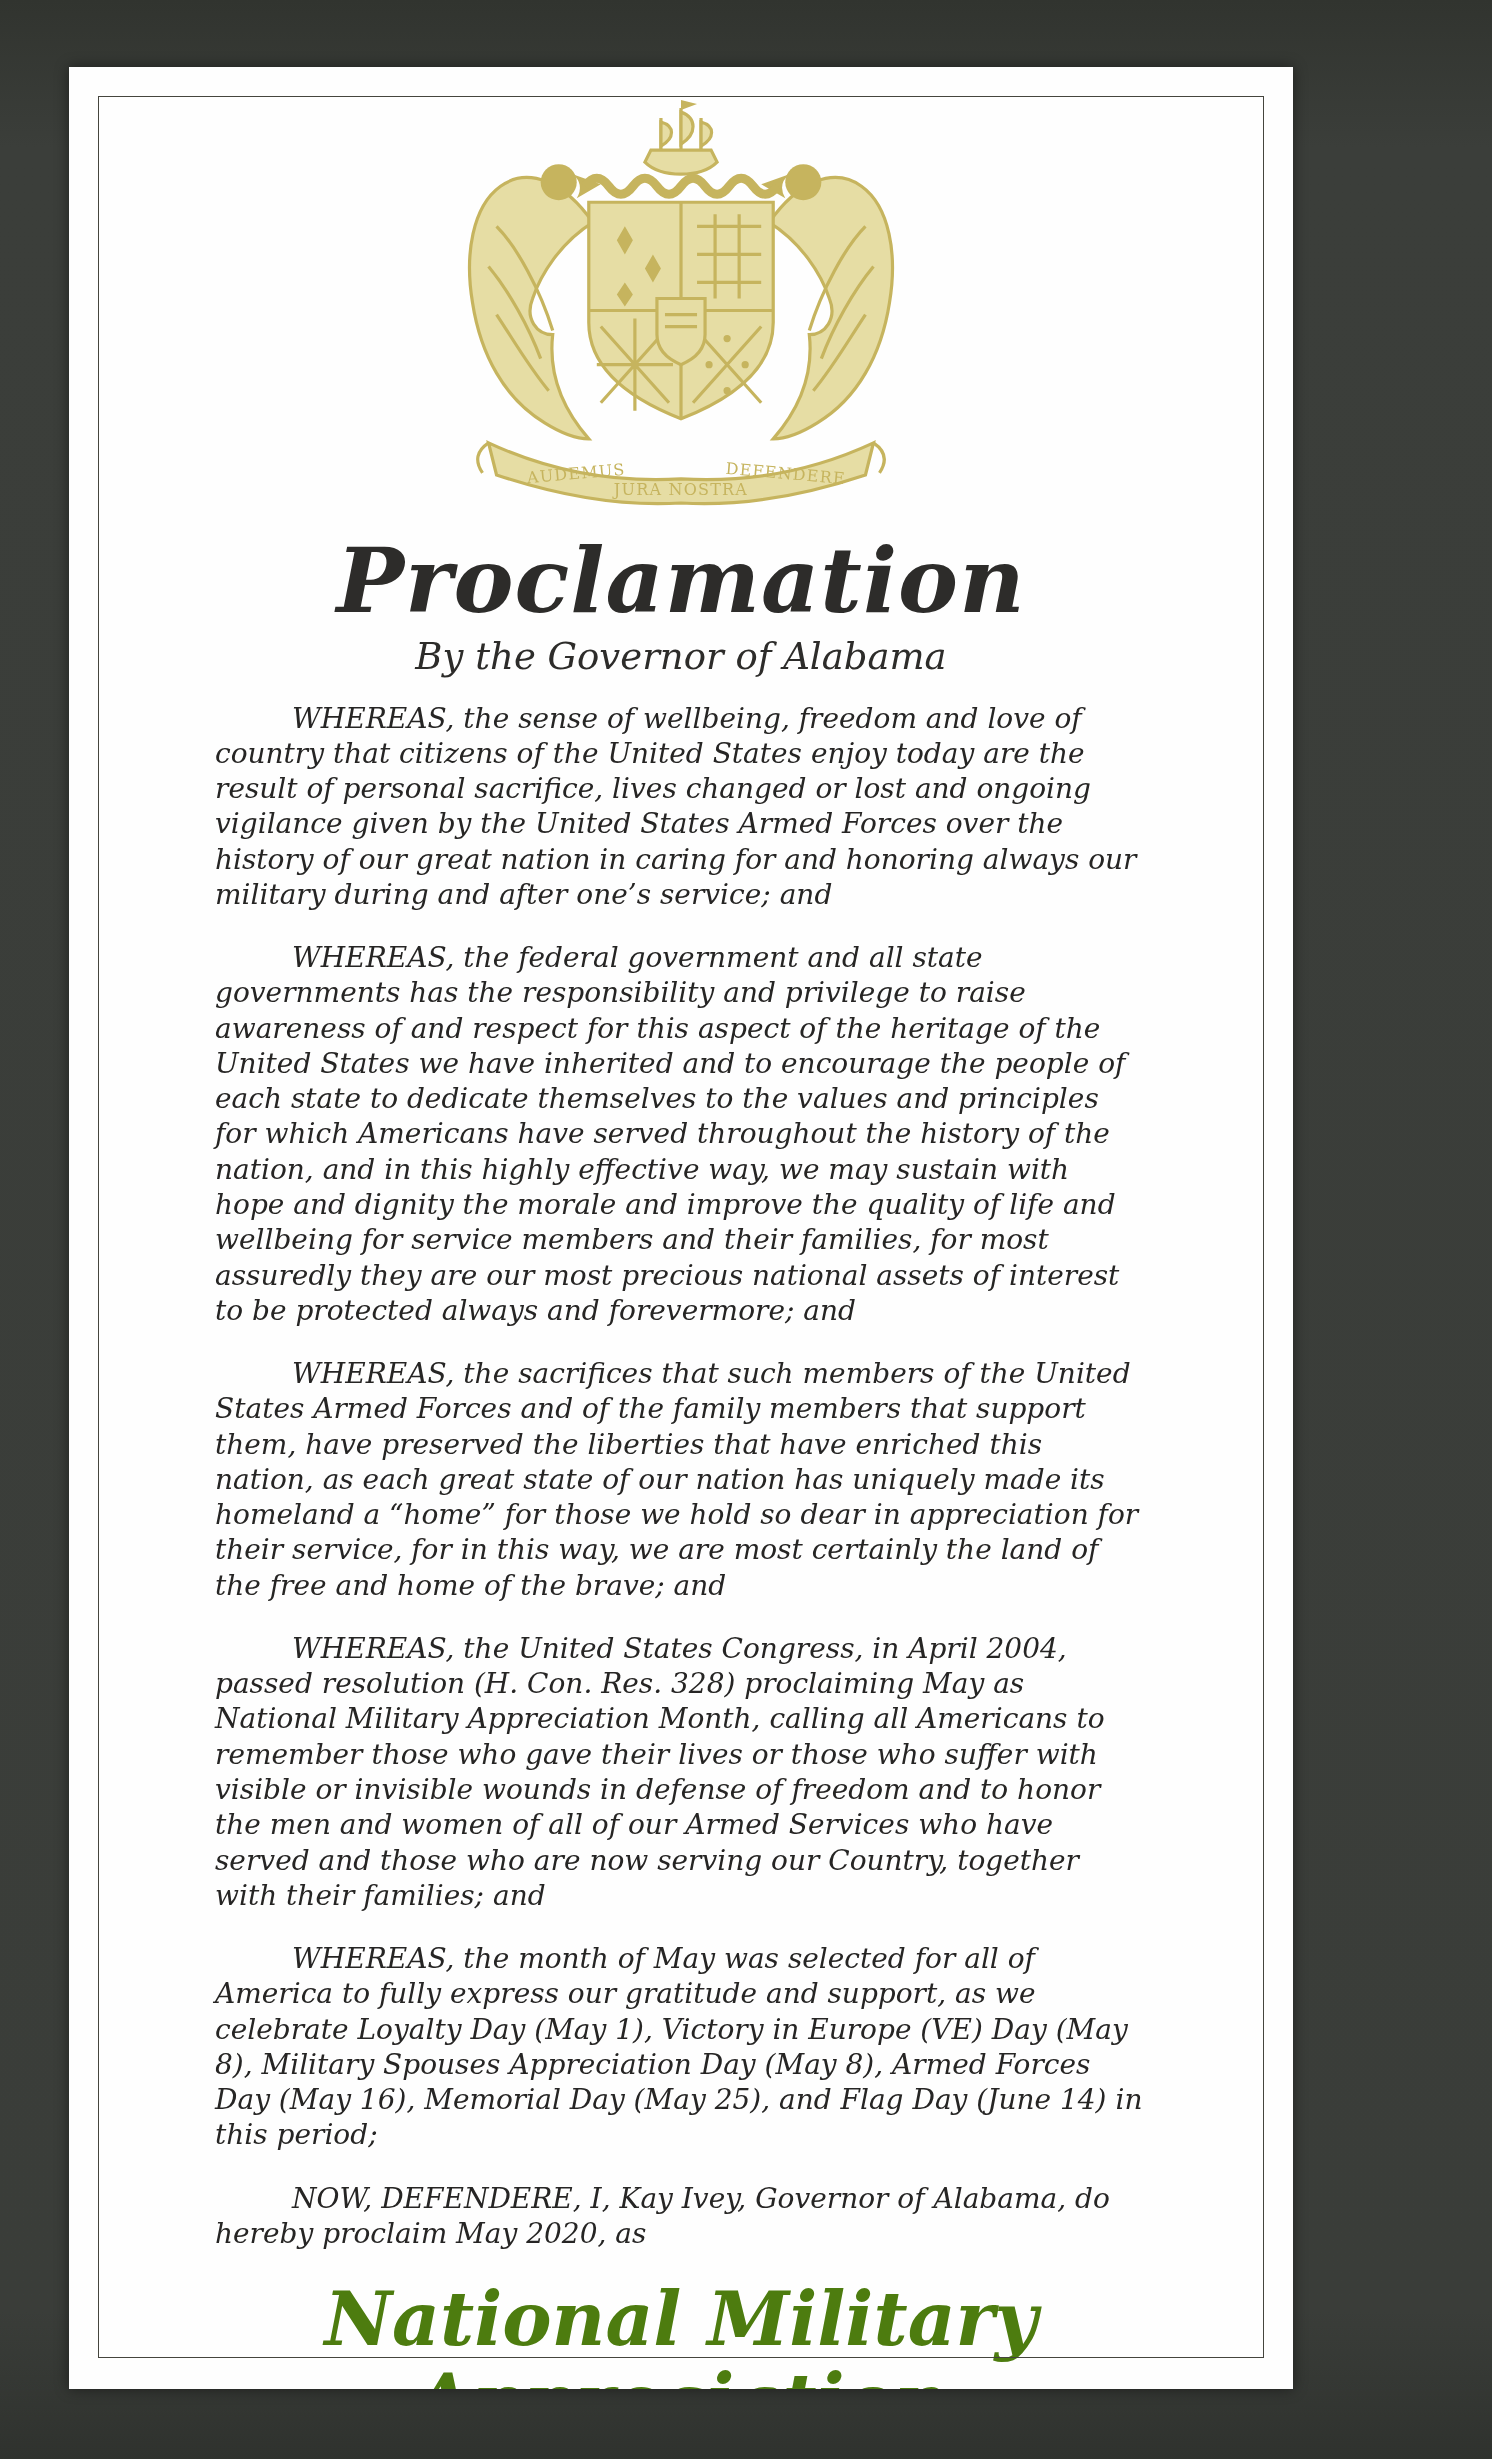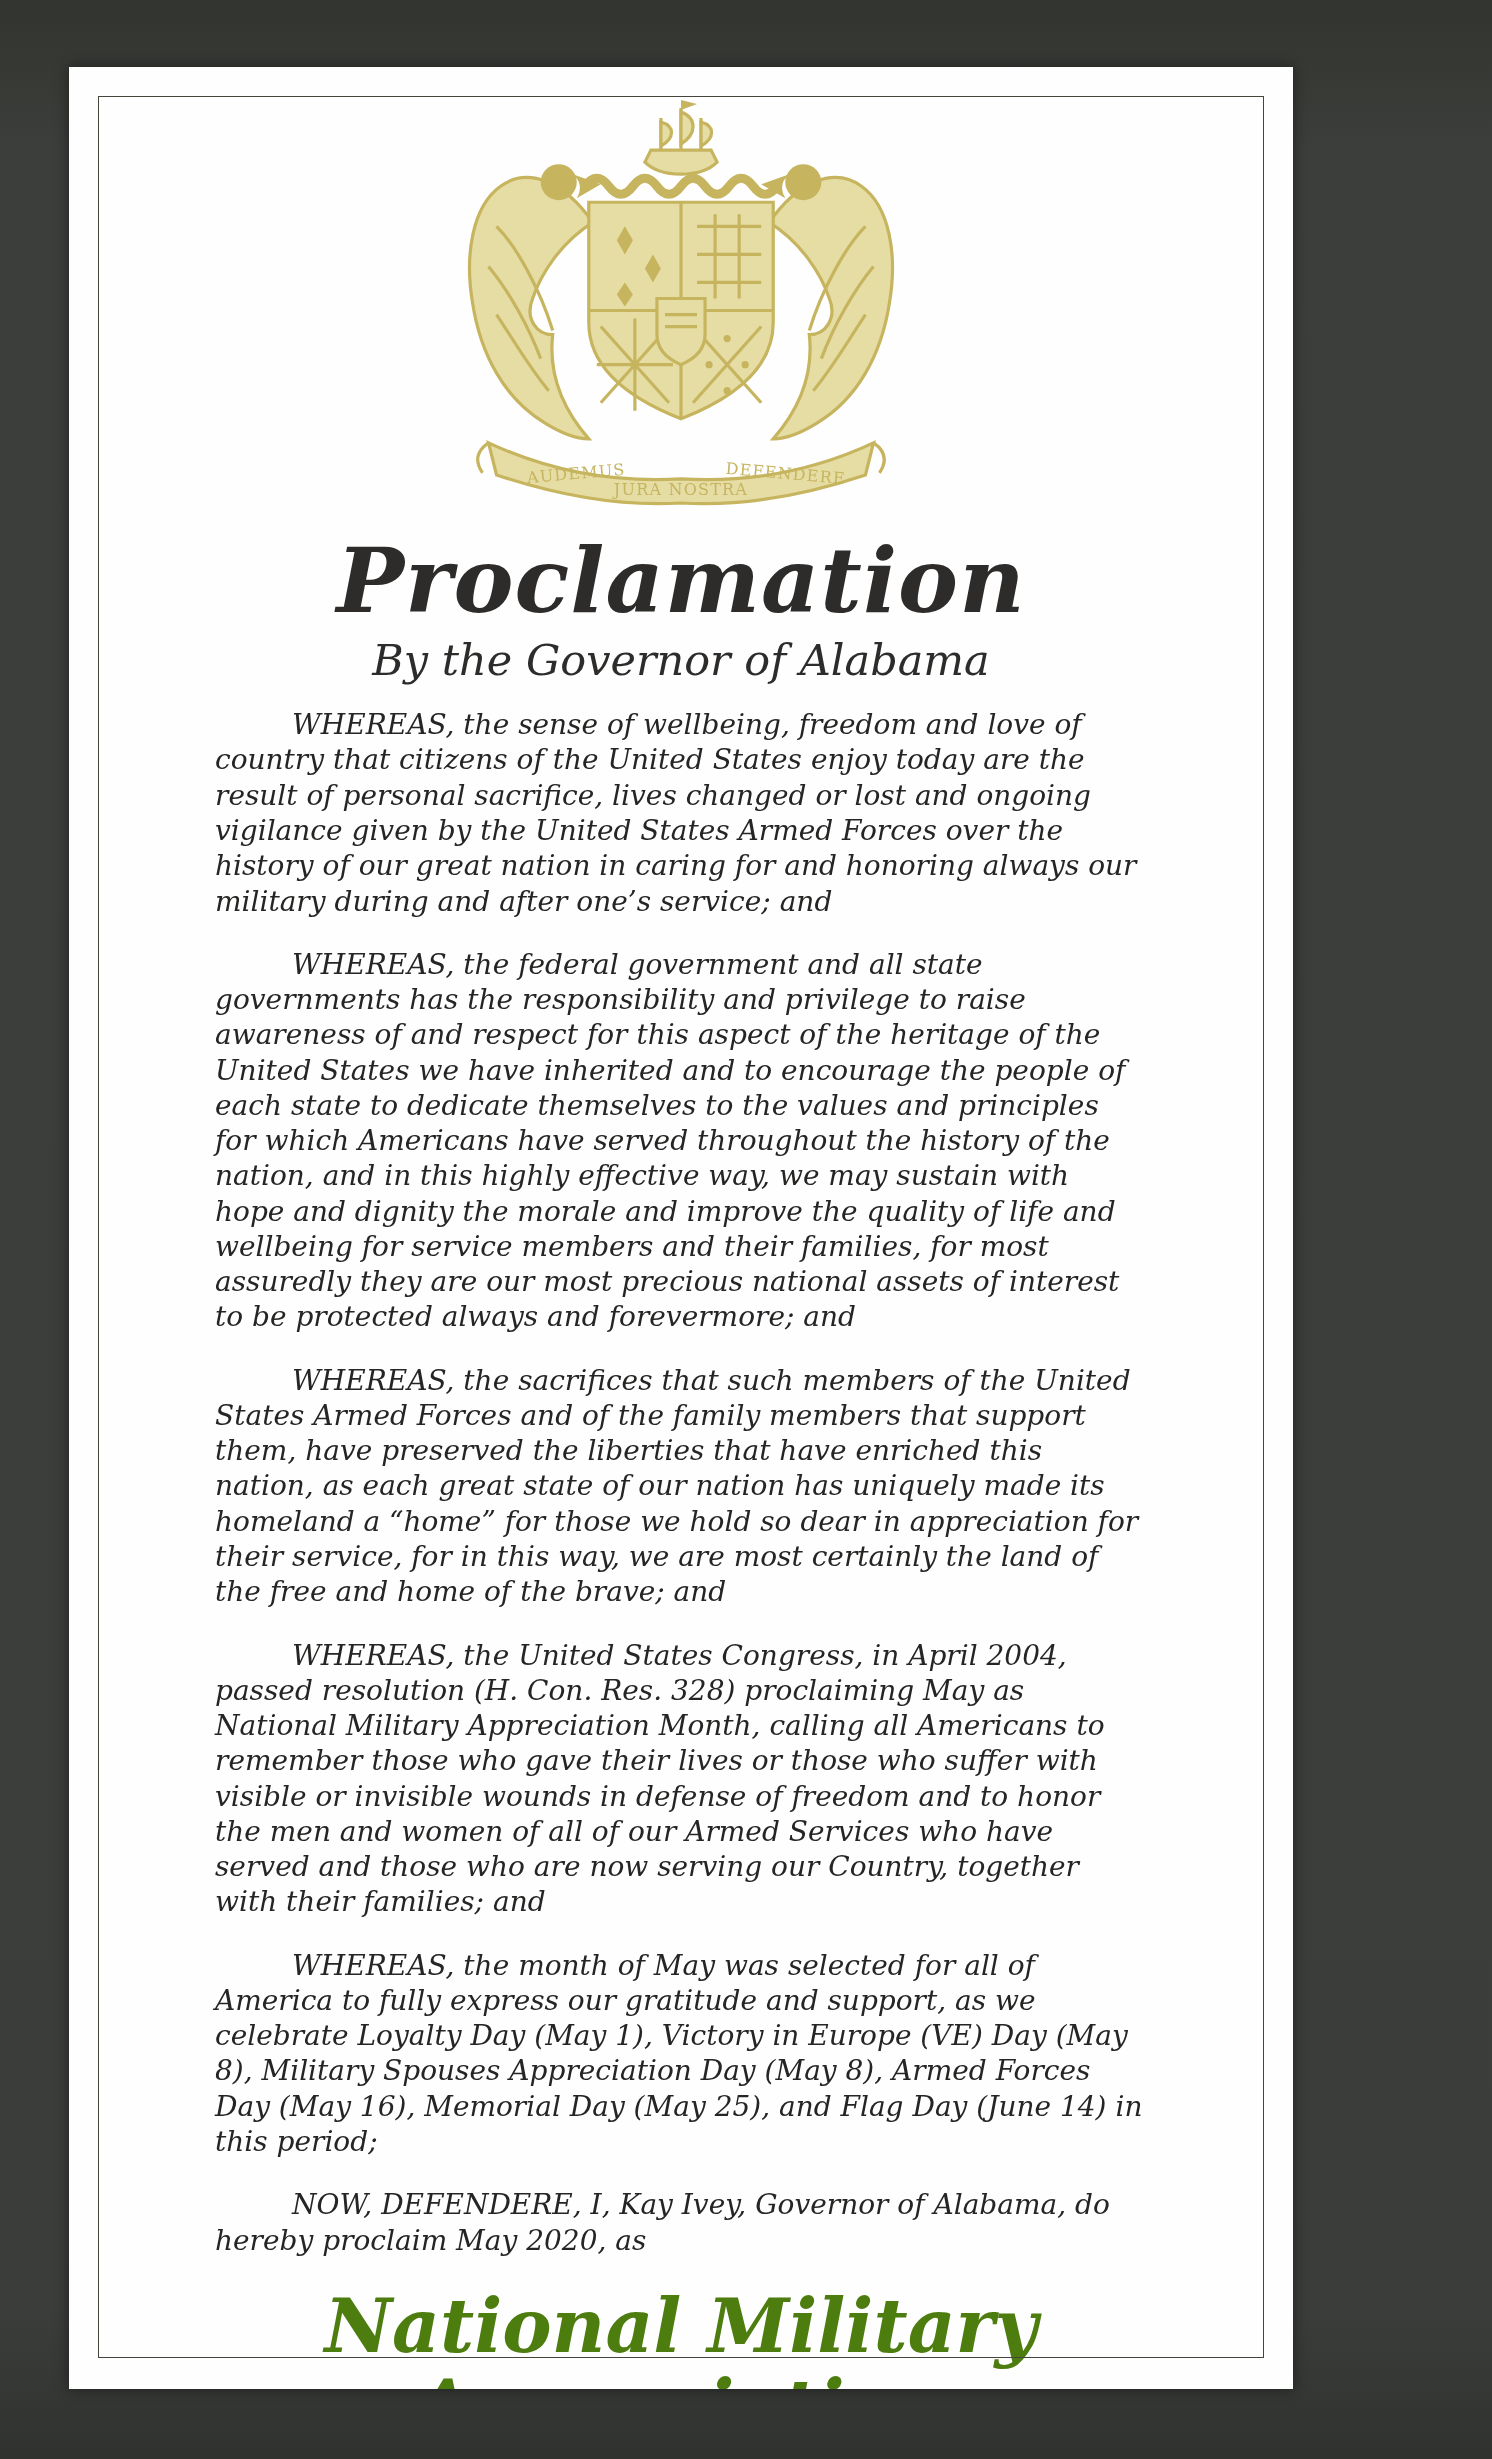--- a/index.html
+++ b/index.html
@@ -37,21 +37,21 @@
   .coat .cm{fill:var(--cl);font-family:"DejaVu Serif",serif;font-size:8px;letter-spacing:.6px;text-anchor:middle;}
   .crest-svg{display:block;margin:13.4px auto 0 auto;--cf:#e6dda4;--cl:#c6b45e;}
   
   .title{
     margin:23px 0 0 0;text-align:center;
     font-size:90px;line-height:1.04;font-style:italic;font-weight:bold;
     color:#2d2c2a;letter-spacing:1px;
   }
   .subtitle{
     margin:9.6px 0 0 0;text-align:center;
-    font-size:43px;line-height:1.1;font-style:italic;font-weight:normal;
+    font-size:37px;line-height:1.1;font-style:italic;font-weight:normal;
     color:#2d2c2a;
   }
   .text{margin-top:23px;}
   .text p{
     margin:28px 0;
     font-size:28px;line-height:1.26;font-style:italic;
     text-indent:77px;
   }
   .text p:first-child{margin-top:0;}
   .lead{font-weight:normal;}

